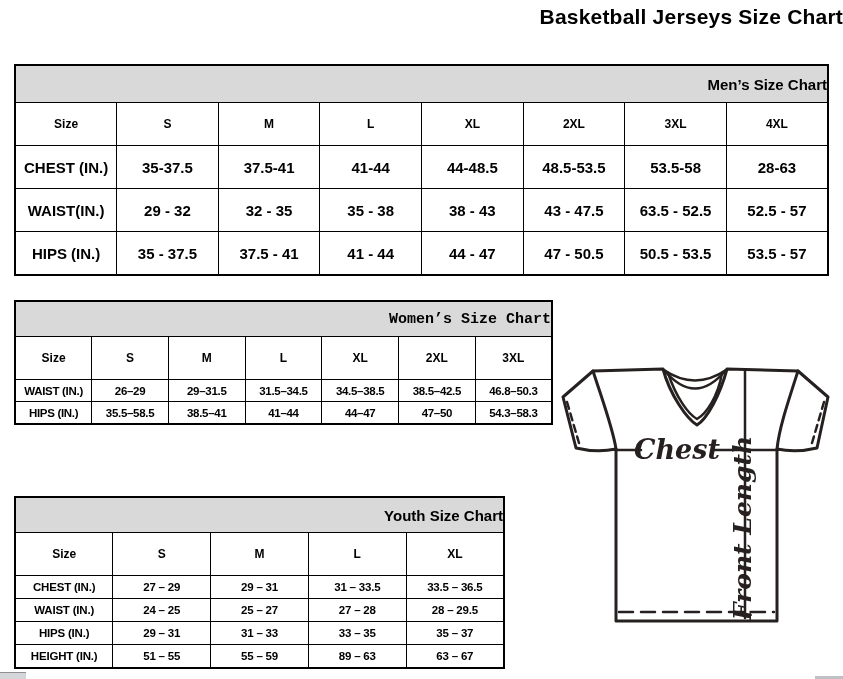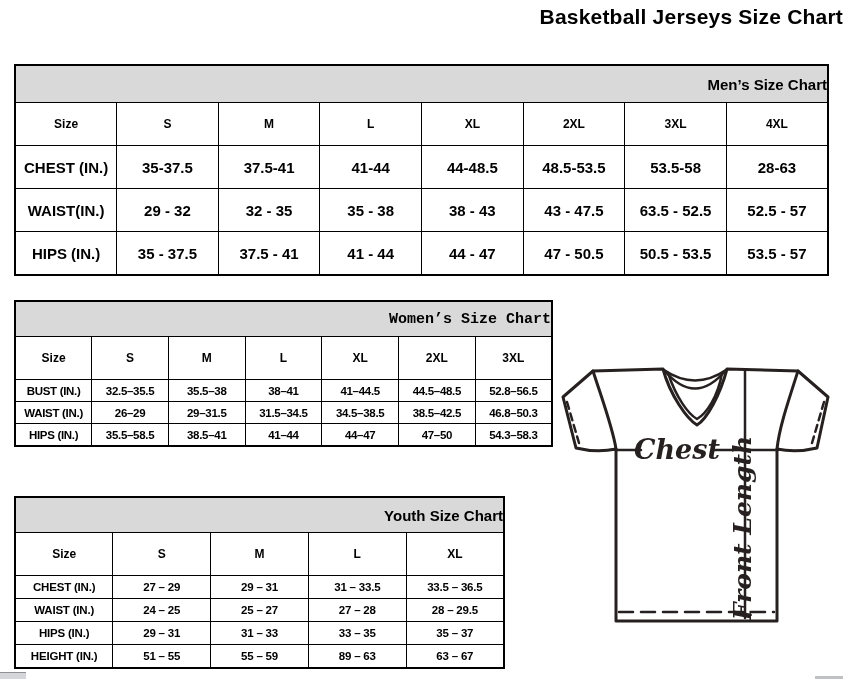--- a/index.html
+++ b/index.html
@@ -112,29 +112,20 @@
       <tr class="size-row">
         <th class="size-col">Size</th>
         <th>S</th>
         <th>M</th>
         <th>L</th>
         <th>XL</th>
         <th>2XL</th>
         <th>3XL</th>
       </tr>
       <tr class="data-row">
-        <th>BUST (IN.)</th>
-        <td>32.5–35.5</td>
-        <td>35.5–38</td>
-        <td>38–41</td>
-        <td>41–44.5</td>
-        <td>44.5–48.5</td>
-        <td>52.8–56.5</td>
-      </tr>
-      <tr class="data-row">
         <th>WAIST (IN.)</th>
         <td>26–29</td>
         <td>29–31.5</td>
         <td>31.5–34.5</td>
         <td>34.5–38.5</td>
         <td>38.5–42.5</td>
         <td>46.8–50.3</td>
       </tr>
       <tr class="data-row">
         <th>HIPS (IN.)</th>

